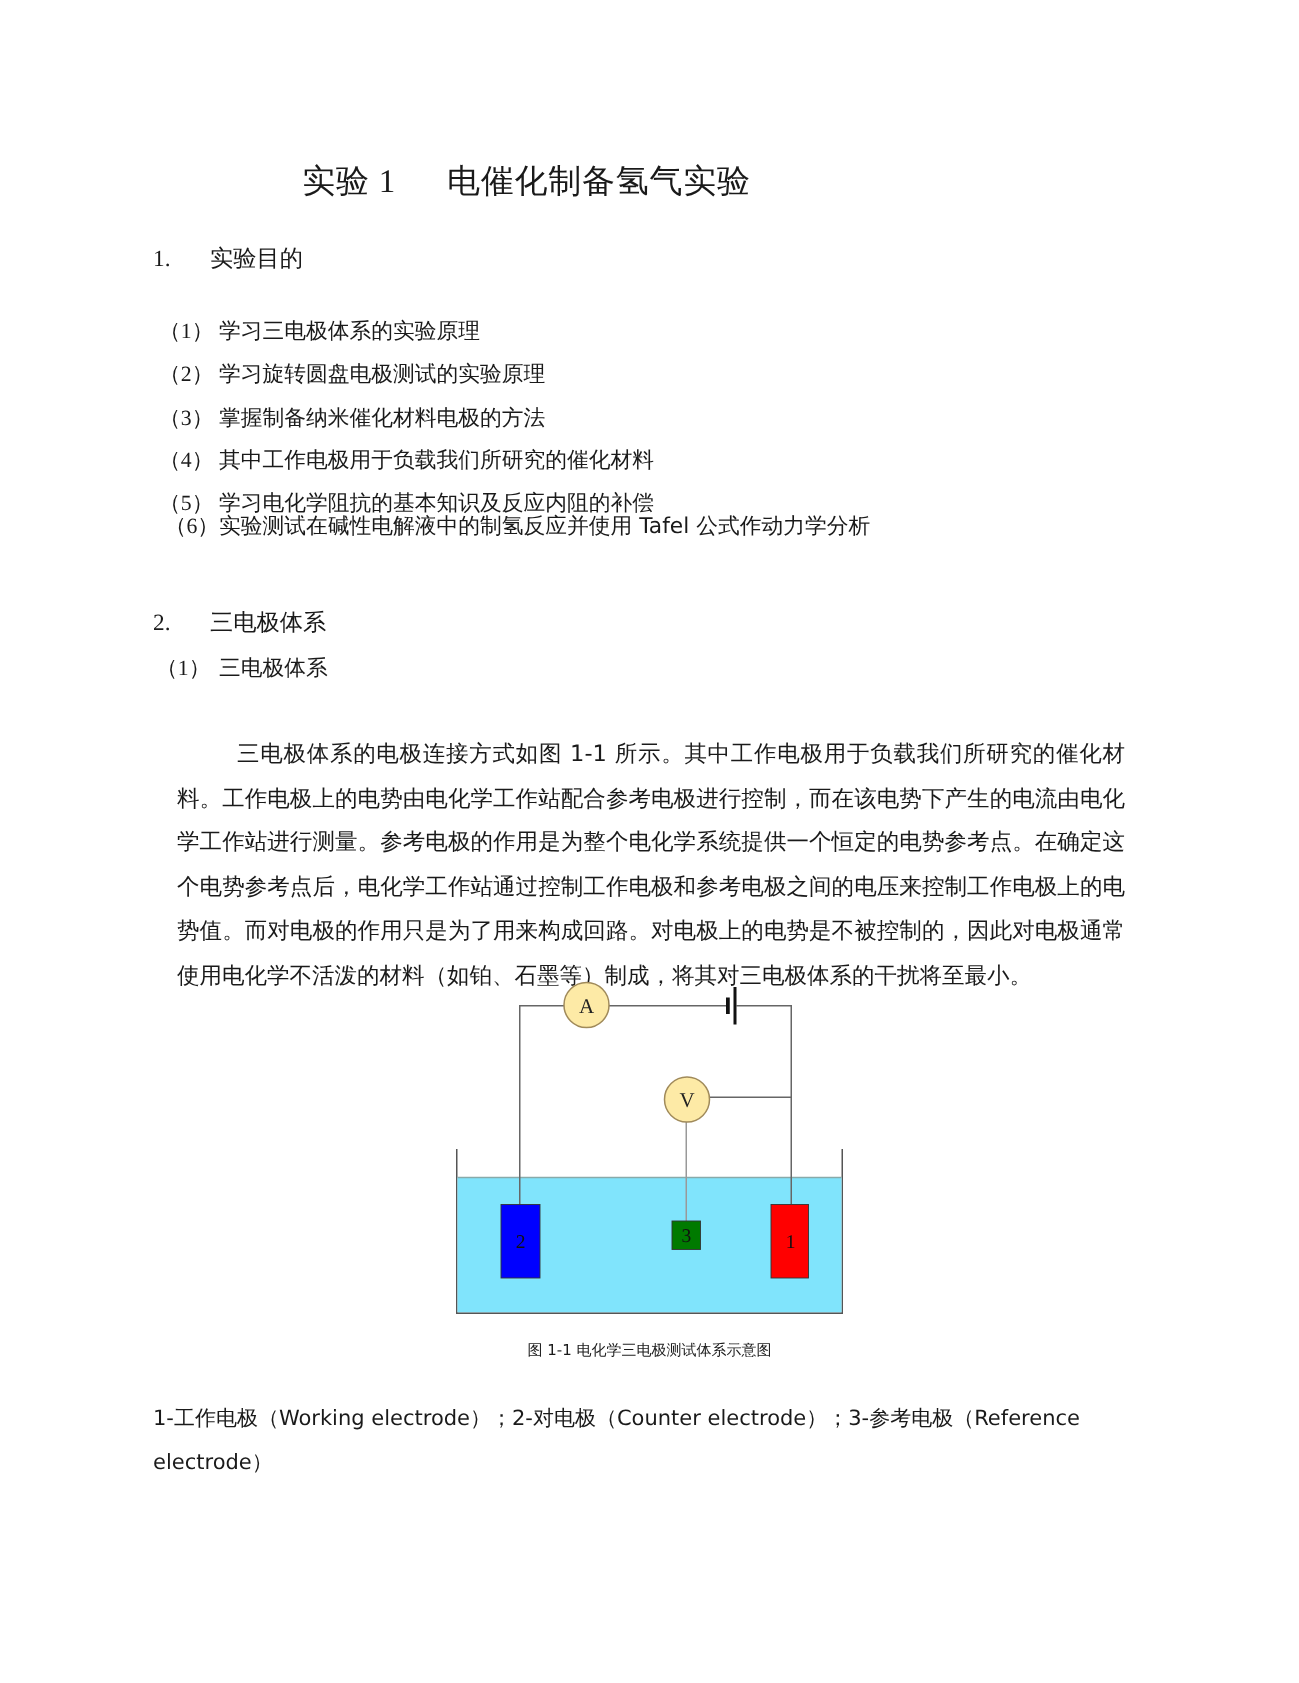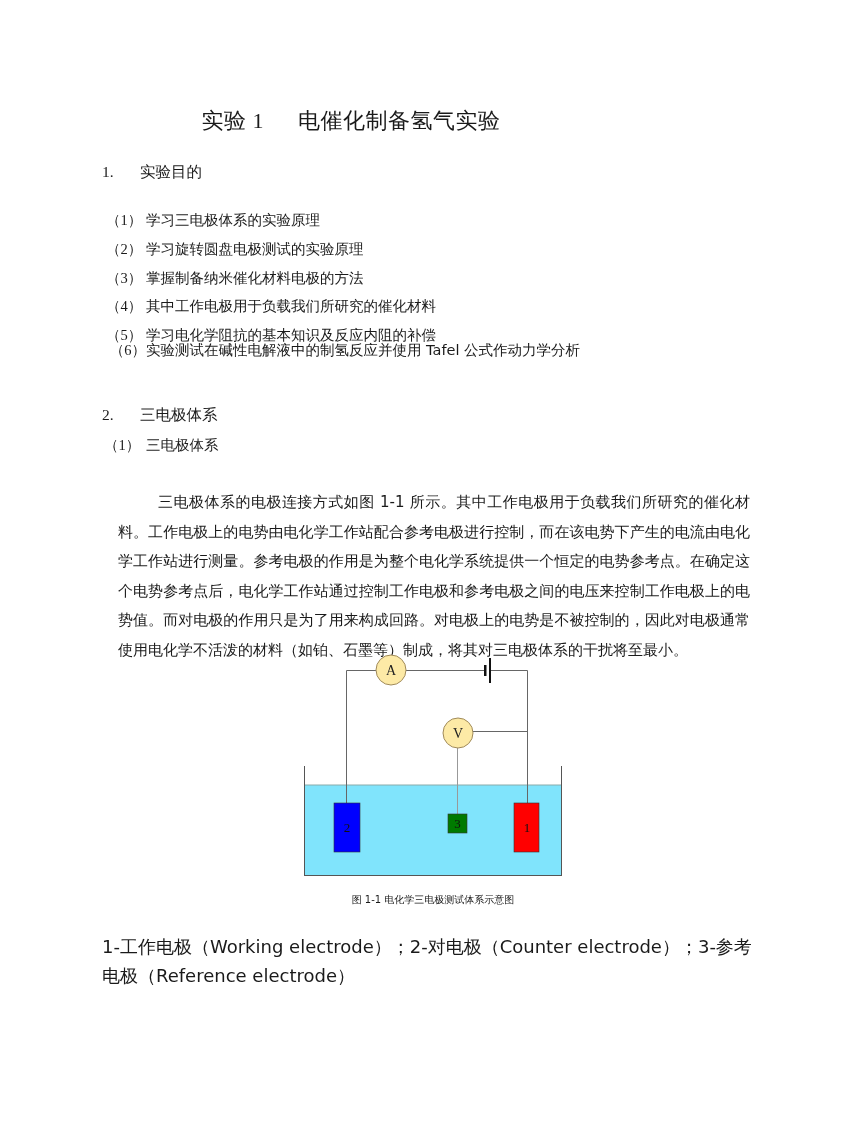--- a/index.html
+++ b/index.html
@@ -8,21 +8,21 @@
   .abs { position: absolute; white-space: nowrap; }
   #title { left: 0; width: 702px; top: 106px; text-align: center; font-size: 22px; letter-spacing: 0.5px; }
   #title .num { font-family: "Liberation Serif", serif; margin-right: 34px; }
   .h1 { font-size: 15.5px; }
   .h1 .n { font-family: "Liberation Serif", serif; display: inline-block; width: 38px; }
   .li { font-size: 14.5px; }
   .li .n { font-family: "Liberation Serif", serif; display: inline-block; width: 40px; }
   .para { left: 102px; width: 664px; font-size: 15px; line-height: 29.5px; top: 472px; white-space: normal; text-align: justify; }
   .para p { margin: 16px; text-indent: 40px; }
   .caption { left: 0; width: 866px; text-align: center; top: 893px; font-size: 10px; }
-  .legend { left: 102px; width: 664px; top: 932px; font-size: 18px; line-height: 29px; white-space: normal; }
+  .legend { left: 102px; width: 664px; top: 932px; font-size: 14px; line-height: 29px; white-space: normal; }
   svg text { font-family: "Liberation Serif", serif; }
 </style>
 </head>
 <body>
 
 <div id="title" class="abs">
   <span class="num">实验 1</span><span>电催化制备氢气实验</span>
 </div>
 
 <div class="abs h1" style="left:102px; top:162px;">

